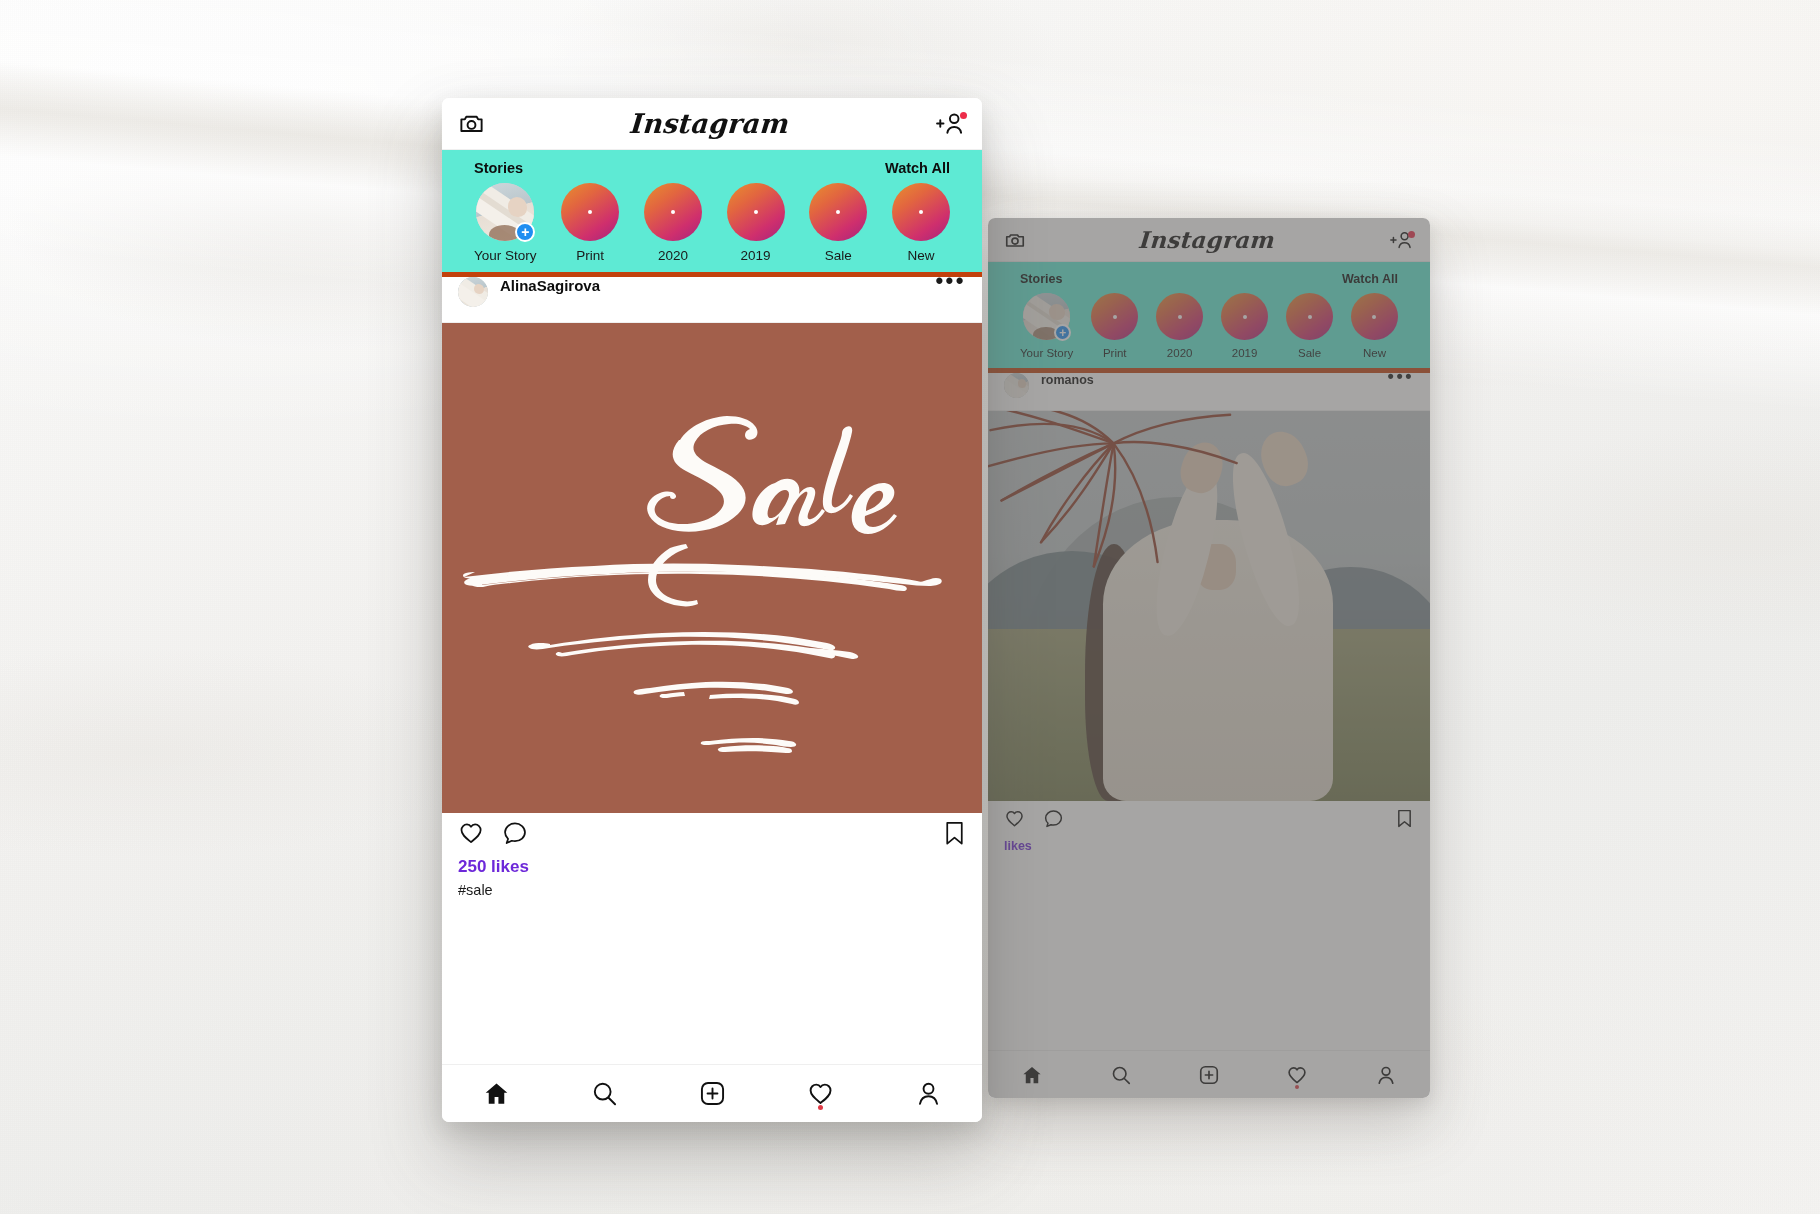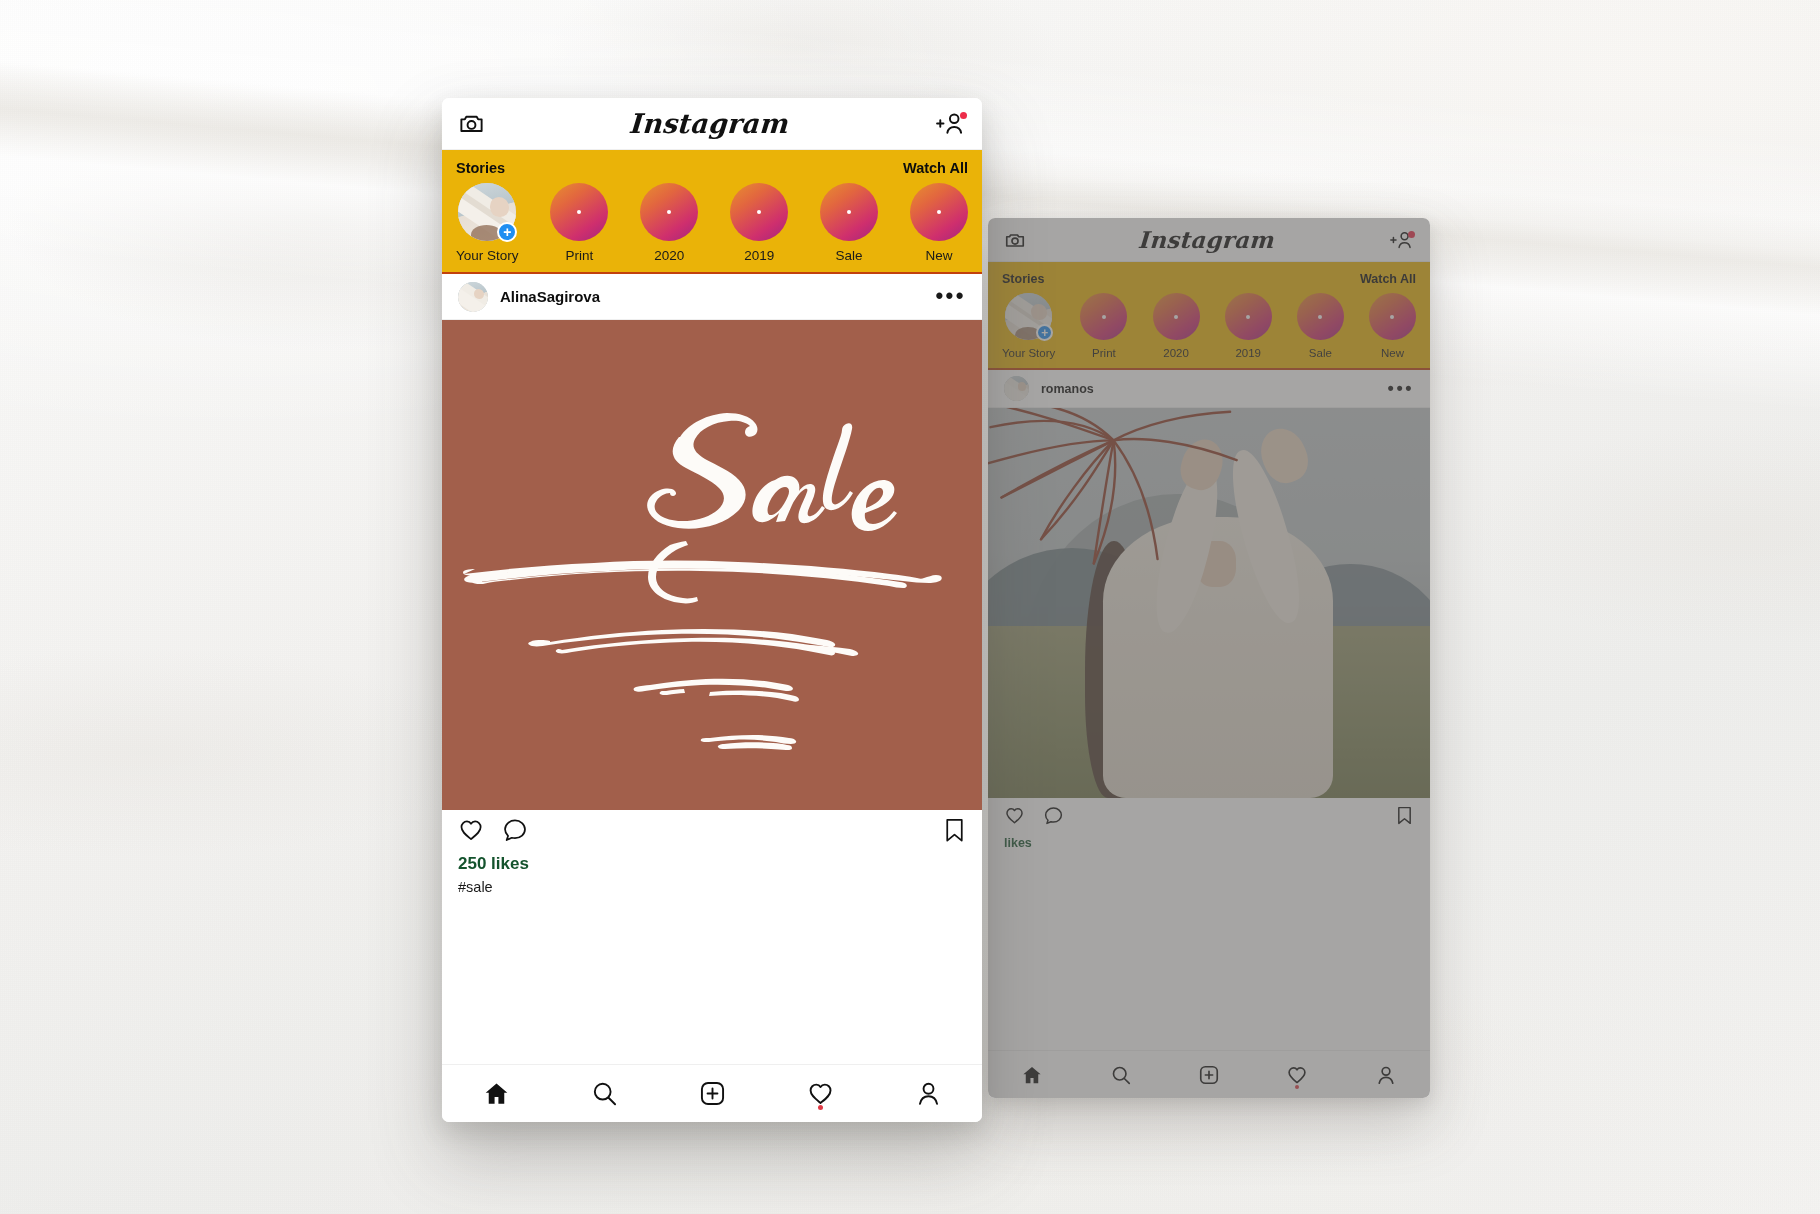--- a/index.html
+++ b/index.html
@@ -97,23 +97,23 @@
 
   .icon-btn { display: flex; align-items: center; justify-content: center; position: relative; }
   .dot-badge {
     position: absolute; top: 1px; right: -1px;
     width: 7px; height: 7px; border-radius: 50%;
     background: #ed2d4a;
   }
 
   
   .stories {
-    background: #eab308;
-    border-bottom: 2px solid #c2410c;
-    padding: 10px 14px 9px;
+    background: #5eead4;
+    border-bottom: 5px solid #c2410c;
+    padding: 10px 32px 9px;
   }
   .stories-top {
     display: flex; align-items: center; justify-content: space-between;
     margin-bottom: 7px;
   }
   .stories-title, .watch-all { font-weight: 700; color: #0d0d0d; }
   #phone-front .stories-title, #phone-front .watch-all { font-size: 14.5px; }
   #phone-back  .stories-title, #phone-back  .watch-all { font-size: 12.5px; }
 
   .story-row { display: flex; align-items: flex-start; justify-content: space-between; }
@@ -164,21 +164,21 @@
     border-radius: 50%;
     color: #fff; font-weight: 700;
     display: flex; align-items: center; justify-content: center;
     line-height: 1;
   }
   #phone-front .plus-badge { width: 20px; height: 20px; font-size: 14px; }
   #phone-back  .plus-badge { width: 17px; height: 17px; font-size: 12px; }
 
   
   .post-header {
-    display: flex; align-items: center;
+    display: flex; 
     background: #fff;
     border-bottom: 1px solid #efefef;
     padding: 0 16px;
   }
   #phone-front .post-header { height: 46px; }
   #phone-back  .post-header { height: 38px; }
 
   .post-avatar { border-radius: 50%; overflow: hidden; position: relative; flex: none; background: #cfd8dc; }
   #phone-front .post-avatar { width: 30px; height: 30px; }
   #phone-back  .post-avatar { width: 25px; height: 25px; }
@@ -211,21 +211,21 @@
   .bk-neck { position: absolute; left: 47%; top: 34%; width: 9%; height: 12%; border-radius: 40%; background: #e0c8b4; }
   .bk-lineart { position: absolute; left: -6%; top: -4%; width: 78%; height: 62%; }
 
   
   .post-actions { display: flex; align-items: center; background: #fff; padding: 0 16px; }
   #phone-front .post-actions { height: 44px; }
   #phone-back  .post-actions { height: 38px; }
   .action-left { display: flex; align-items: center; gap: 18px; }
   .action-right { margin-left: auto; display: flex; align-items: center; }
 
-  .likes { font-weight: 700; color: #14532d; padding: 0 16px; }
+  .likes { font-weight: 700; color: #6d28d9; padding: 0 16px; }
   #phone-front .likes { font-size: 17px; }
   #phone-back  .likes { font-size: 12.5px; }
   .caption { color: #1a1a1a; padding: 5px 16px 0; }
   #phone-front .caption { font-size: 14.5px; }
   #phone-back  .caption { font-size: 12.5px; }
 
   
   .bottom-nav {
     position: absolute; left: 0; right: 0; bottom: 0;
     display: flex; align-items: center; justify-content: space-around;

